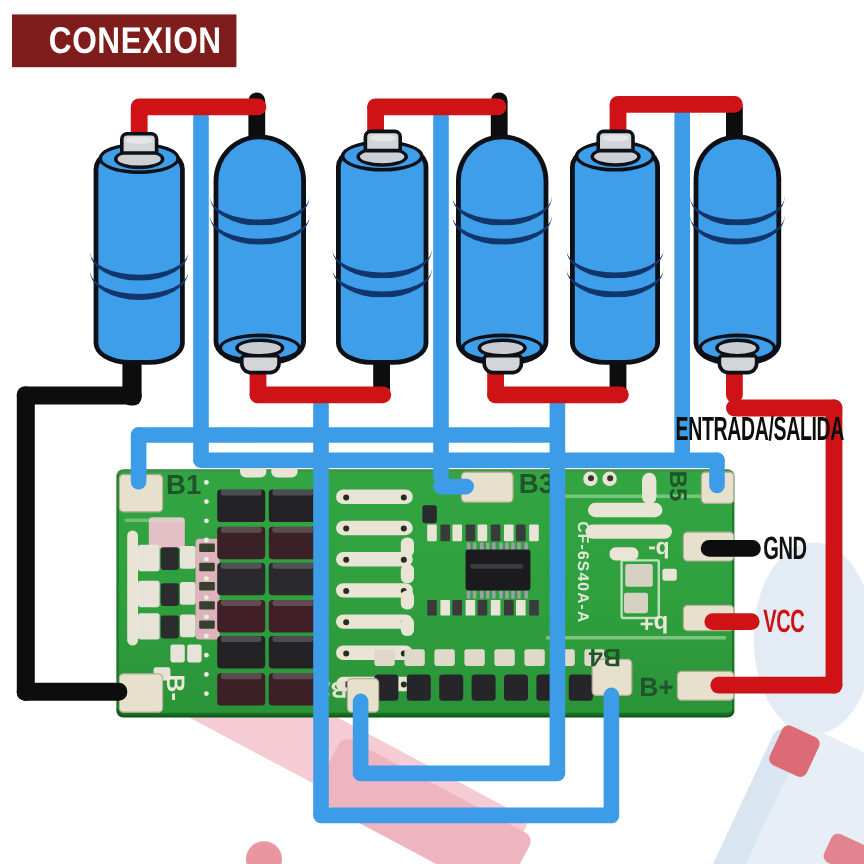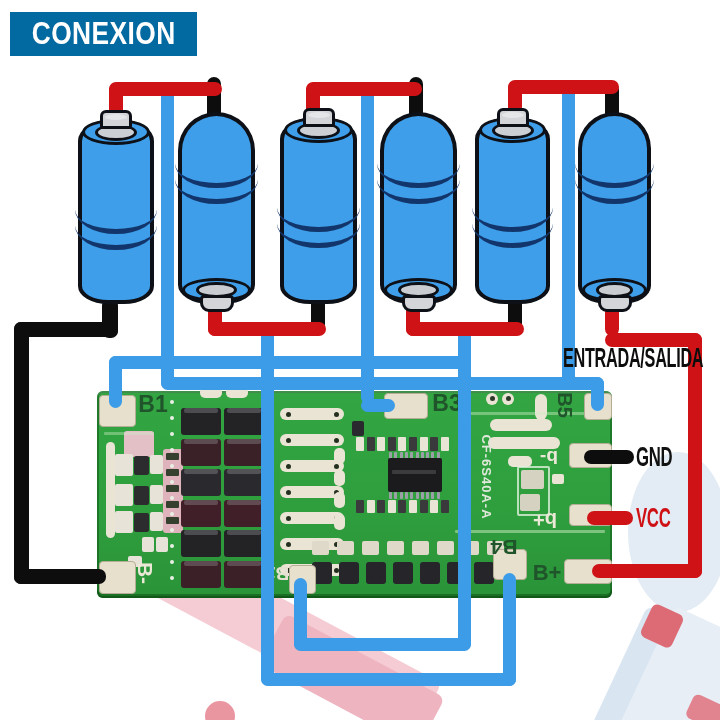--- a/index.html
+++ b/index.html
@@ -335,16 +335,16 @@
         <div class="bat-bottomrim"></div>
         <div class="bat-bottomface"></div>
         <div class="bat-nub-bottom"></div>
         <div class="arc a1"></div>
         <div class="arc a2"></div>
       </div>
     </div>
   <div class="ann" id="ann-entrada">ENTRADA/SALIDA</div>
   <div class="ann" id="ann-gnd" style="color: rgb(17, 17, 17);">GND</div>
   <div class="ann" id="ann-vcc" style="color: rgb(207, 17, 21);">VCC</div>
-  <div id="title-banner" style="background: #0369a1;">
+  <div id="title-banner" style="background: #7f1d1d; justify-content: flex-end;">
     <span>CONEXION</span>
   </div>
 </div>
 
 </body></html>

